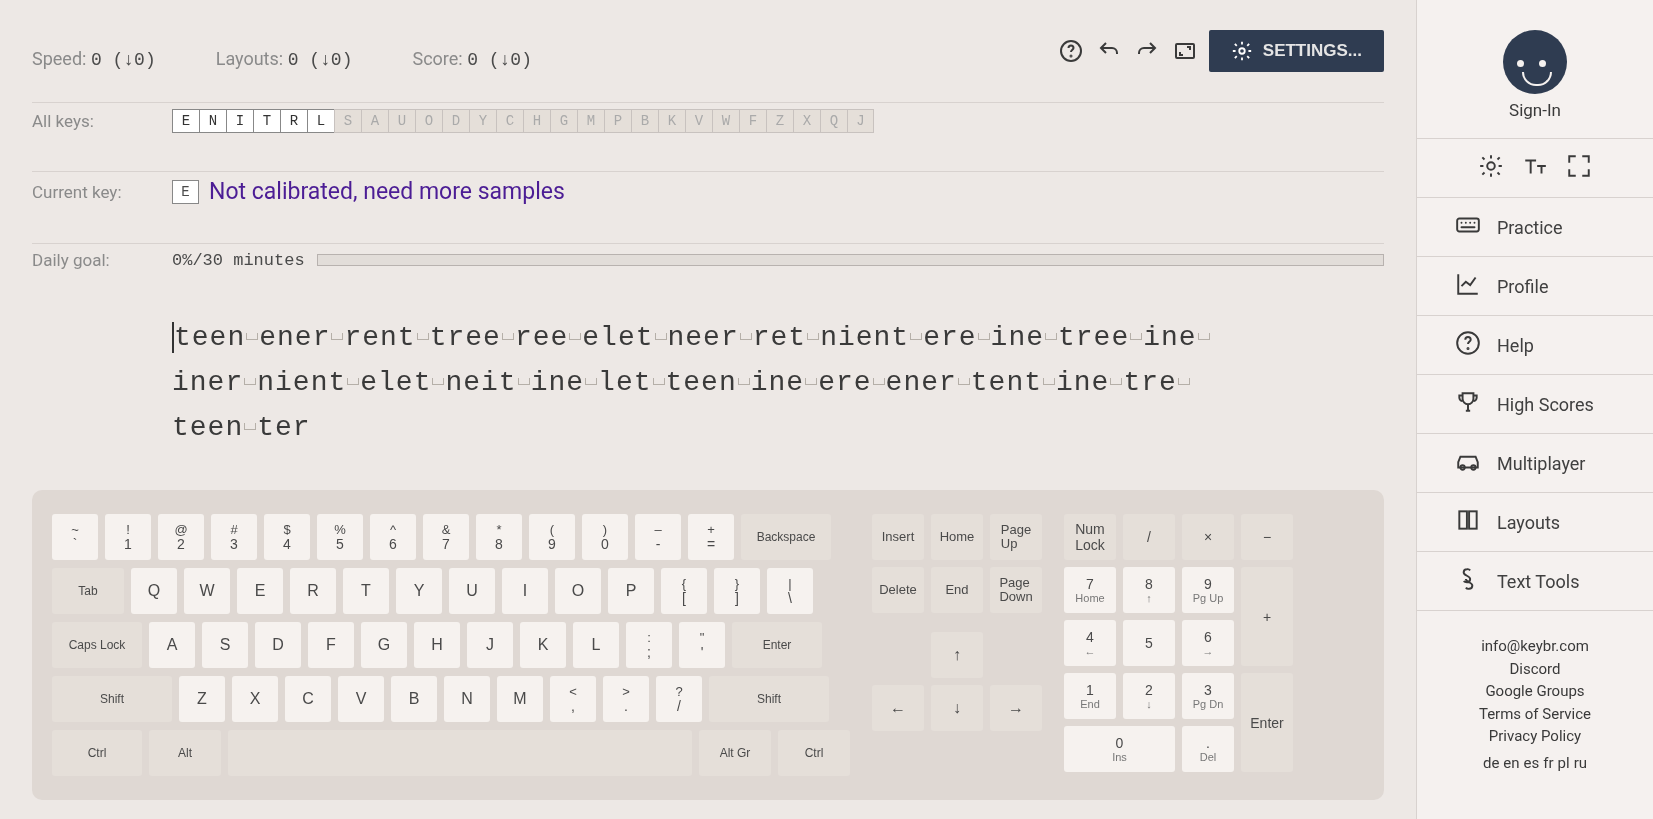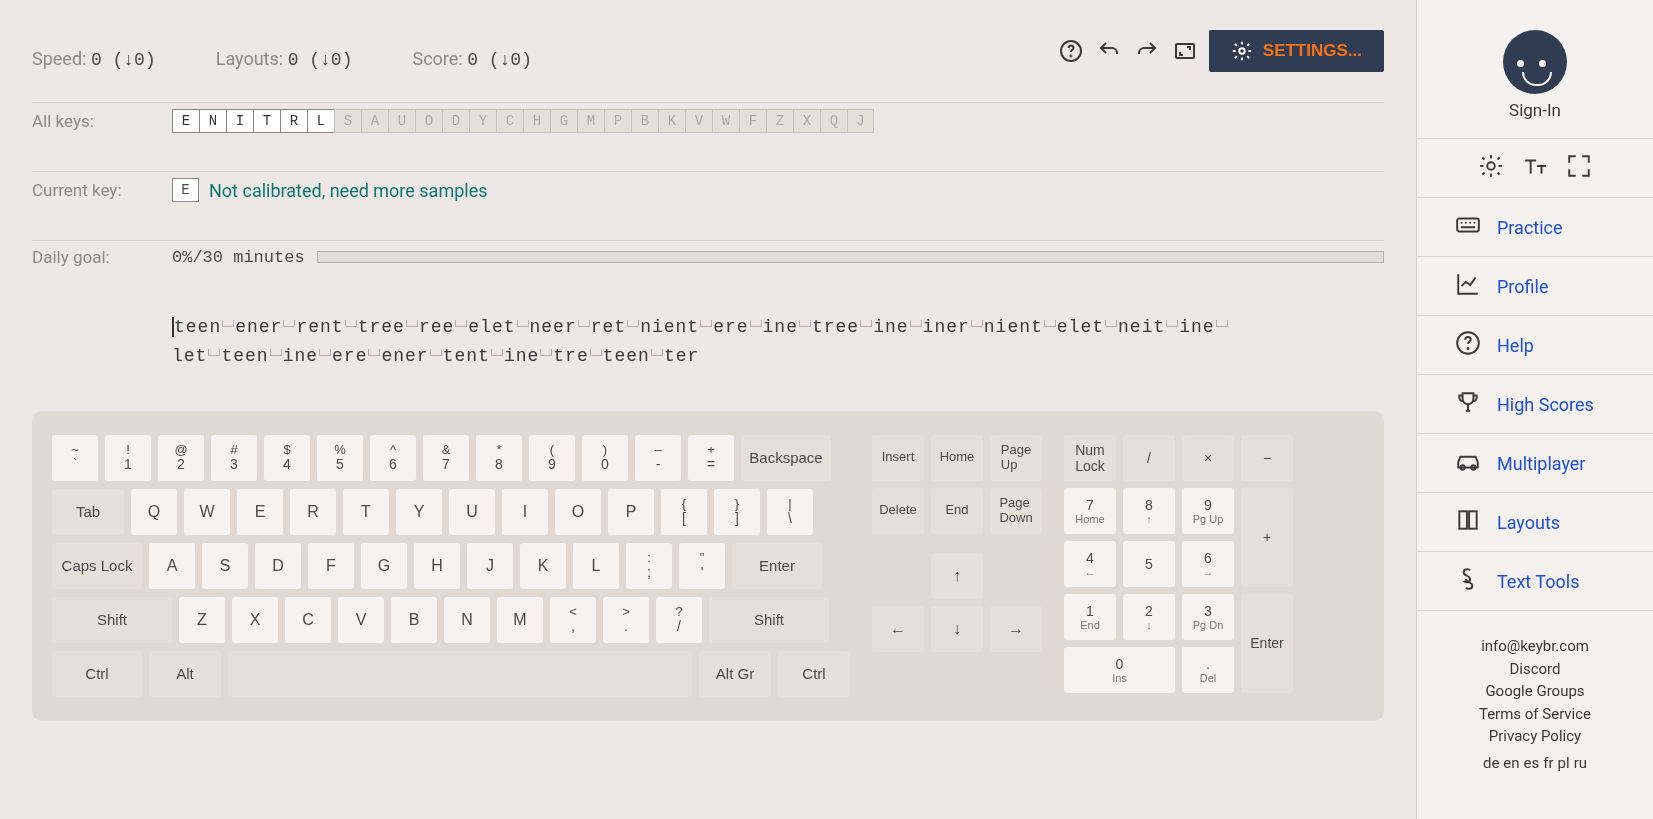--- a/index.html
+++ b/index.html
@@ -48,36 +48,36 @@
   border-radius: 0 0 26px 26px;
 }
 .signin-label { font-size: 17px; color: #3a3a3a; margin-bottom: 18px; }
 .divider-h { width: 100%; height: 1px; background: #d8d2cf; }
 .icon-row { display: flex; gap: 18px; padding: 14px 0; }
 .icon-row svg { width: 26px; height: 26px; stroke: #3a3a3a; fill: none; stroke-width: 1.8; }
 .nav-list { width: 100%; }
 .nav-item {
   display: flex; align-items: center; gap: 16px;
   padding: 14px 1px 14px 38px;
-  font-size: 18px; color: #1d4ed8;
+  font-size: 18px; color: #404040;
   border-bottom: 1px solid #d8d2cf;
   cursor: pointer;
 }
 .nav-item svg { width: 26px; height: 26px; stroke: #3a3a3a; fill: none; stroke-width: 1.8; }
 .footer-links { margin-top: 24px; text-align: center; font-size: 15px; color: #3a3a3a; line-height: 1.5; }
 .footer-links div { cursor: pointer; }
 .locales { margin-top: 4px; }
 .locales span { margin: 0 2px; cursor: pointer; }
 
 
 .topbar { display: flex; justify-content: flex-end; align-items: center; gap: 10px; margin-bottom: 6px; }
 .topbar .icon-btn { width: 28px; height: 28px; display: inline-flex; align-items: center; justify-content: center; cursor: pointer; }
 .topbar svg { width: 24px; height: 24px; stroke: #3a3a3a; fill: none; stroke-width: 2; }
 .settings-btn {
-  background: #2f3c51; color: #f97316; border: none;
+  background: #2f3c51; color: #e5e5e5; border: none;
   padding: 10px 22px; font-size: 17px; font-weight: 600;
   display: inline-flex; align-items: center; gap: 10px;
   cursor: pointer; border-radius: 2px;
 }
 .settings-btn svg { stroke: #fff; fill: #fff; width: 22px; height: 22px; }
 
 .stats { display: flex; gap: 60px; font-size: 18px; color: #6a6a6a; margin-top: -30px; margin-bottom: 10px; align-items: center; }
 .stats .label { color: #8a8a8a; }
 .stats .value { font-family: "Courier New", monospace; color: #4a4a4a; }
 
@@ -100,30 +100,30 @@
 }
 .key-chip:last-child { border-right: 1px solid #c8c2bf; }
 .key-chip.active { background: #fff; border-color: #888; color: #333; }
 .key-chip.inactive { color: #aaa; }
 .single-chip {
   width: 27px; height: 24px;
   display: inline-flex; align-items: center; justify-content: center;
   font-family: "Courier New", monospace; font-size: 14px;
   border: 1px solid #888; background:#fff; margin-right: 10px;
 }
-.calib-msg { font-size: 18px; color: #0f766e; }
+.calib-msg { font-size: 23px; color: #4c1d95; }
 .goal-val { font-family: "Courier New", monospace; margin-right: 12px; }
 .progress-bar {
   flex: 1; height: 12px; border: 1px solid #b8b2af;
   background: #e2ddd9;
 }
 
 .typing-text {
   font-family: "Courier New", monospace;
-  font-size: 18px; line-height: 1.6;
+  font-size: 28px; line-height: 1.6;
   color: #3a3a3a;
   margin: 40px 0 40px 140px;
   max-width: 1060px;
   letter-spacing: 1px;
   position: relative;
 }
 .typing-text .cursor {
   border-left: 2px solid #333;
 }
 .typing-text .sp { color: #b5afa8; display: inline-block; position:relative; width: 14px; }
@@ -142,21 +142,21 @@
 .key {
   background: #f6f2ef; color: #4a4a4a;
   height: 46px; min-width: 46px;
   border-radius: 3px;
   font-size: 16px;
   display: flex; flex-direction: column; align-items: center; justify-content: center;
   cursor: pointer; user-select: none;
   font-family: -apple-system, sans-serif;
 }
 .key.dual { font-size: 13px; line-height: 1.1; }
-.key.mod { background: #e5dfd9; font-size: 15px; }
+.key.mod { background: #e5dfd9; font-size: 12px; }
 .key.wide1 { min-width: 72px; }
 .key.wide15 { min-width: 90px; }
 .key.wide25 { min-width: 120px; }
 .key.space { min-width: 464px; }
 .key .upper { font-size:13px; }
 .key .lower { font-size:14px; }
 
 .kb-nav { display: flex; flex-direction: column; gap: 11px; }
 .nav-grid { display: grid; grid-template-columns: repeat(3, 52px); gap: 7px; }
 .nav-grid .key { min-width: 52px; font-size: 13px; line-height:1.1; padding:2px; }

